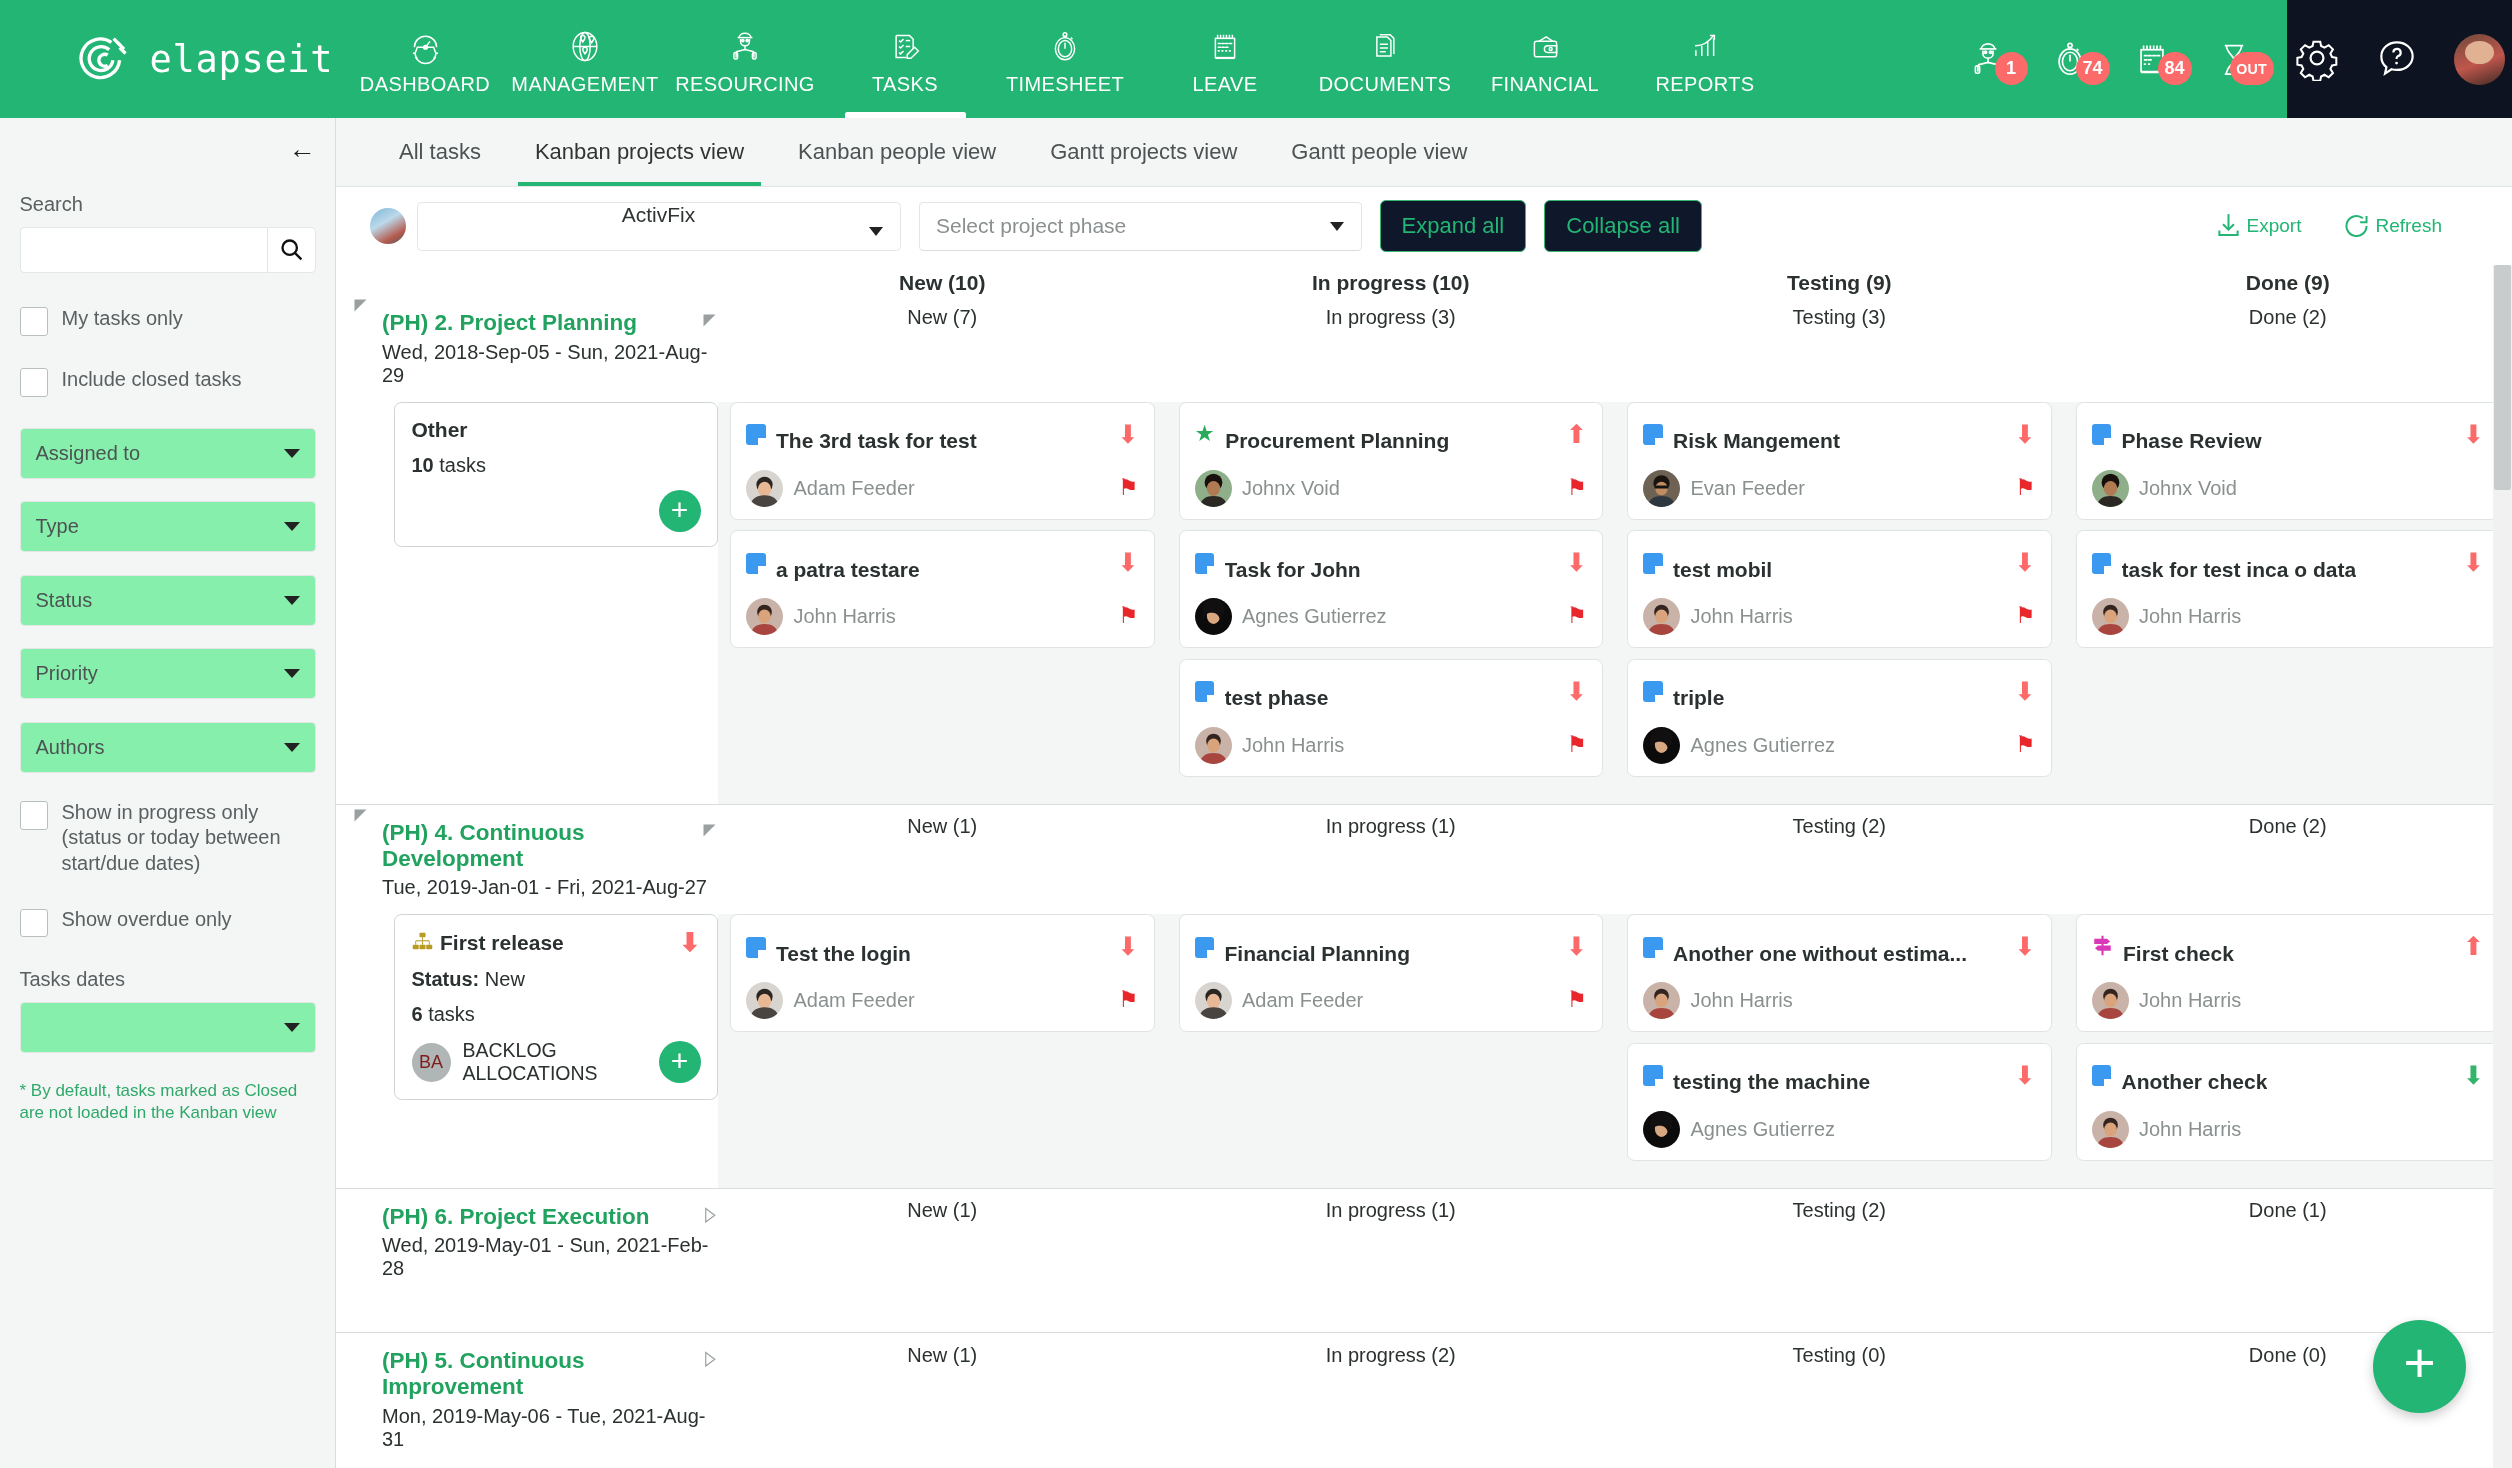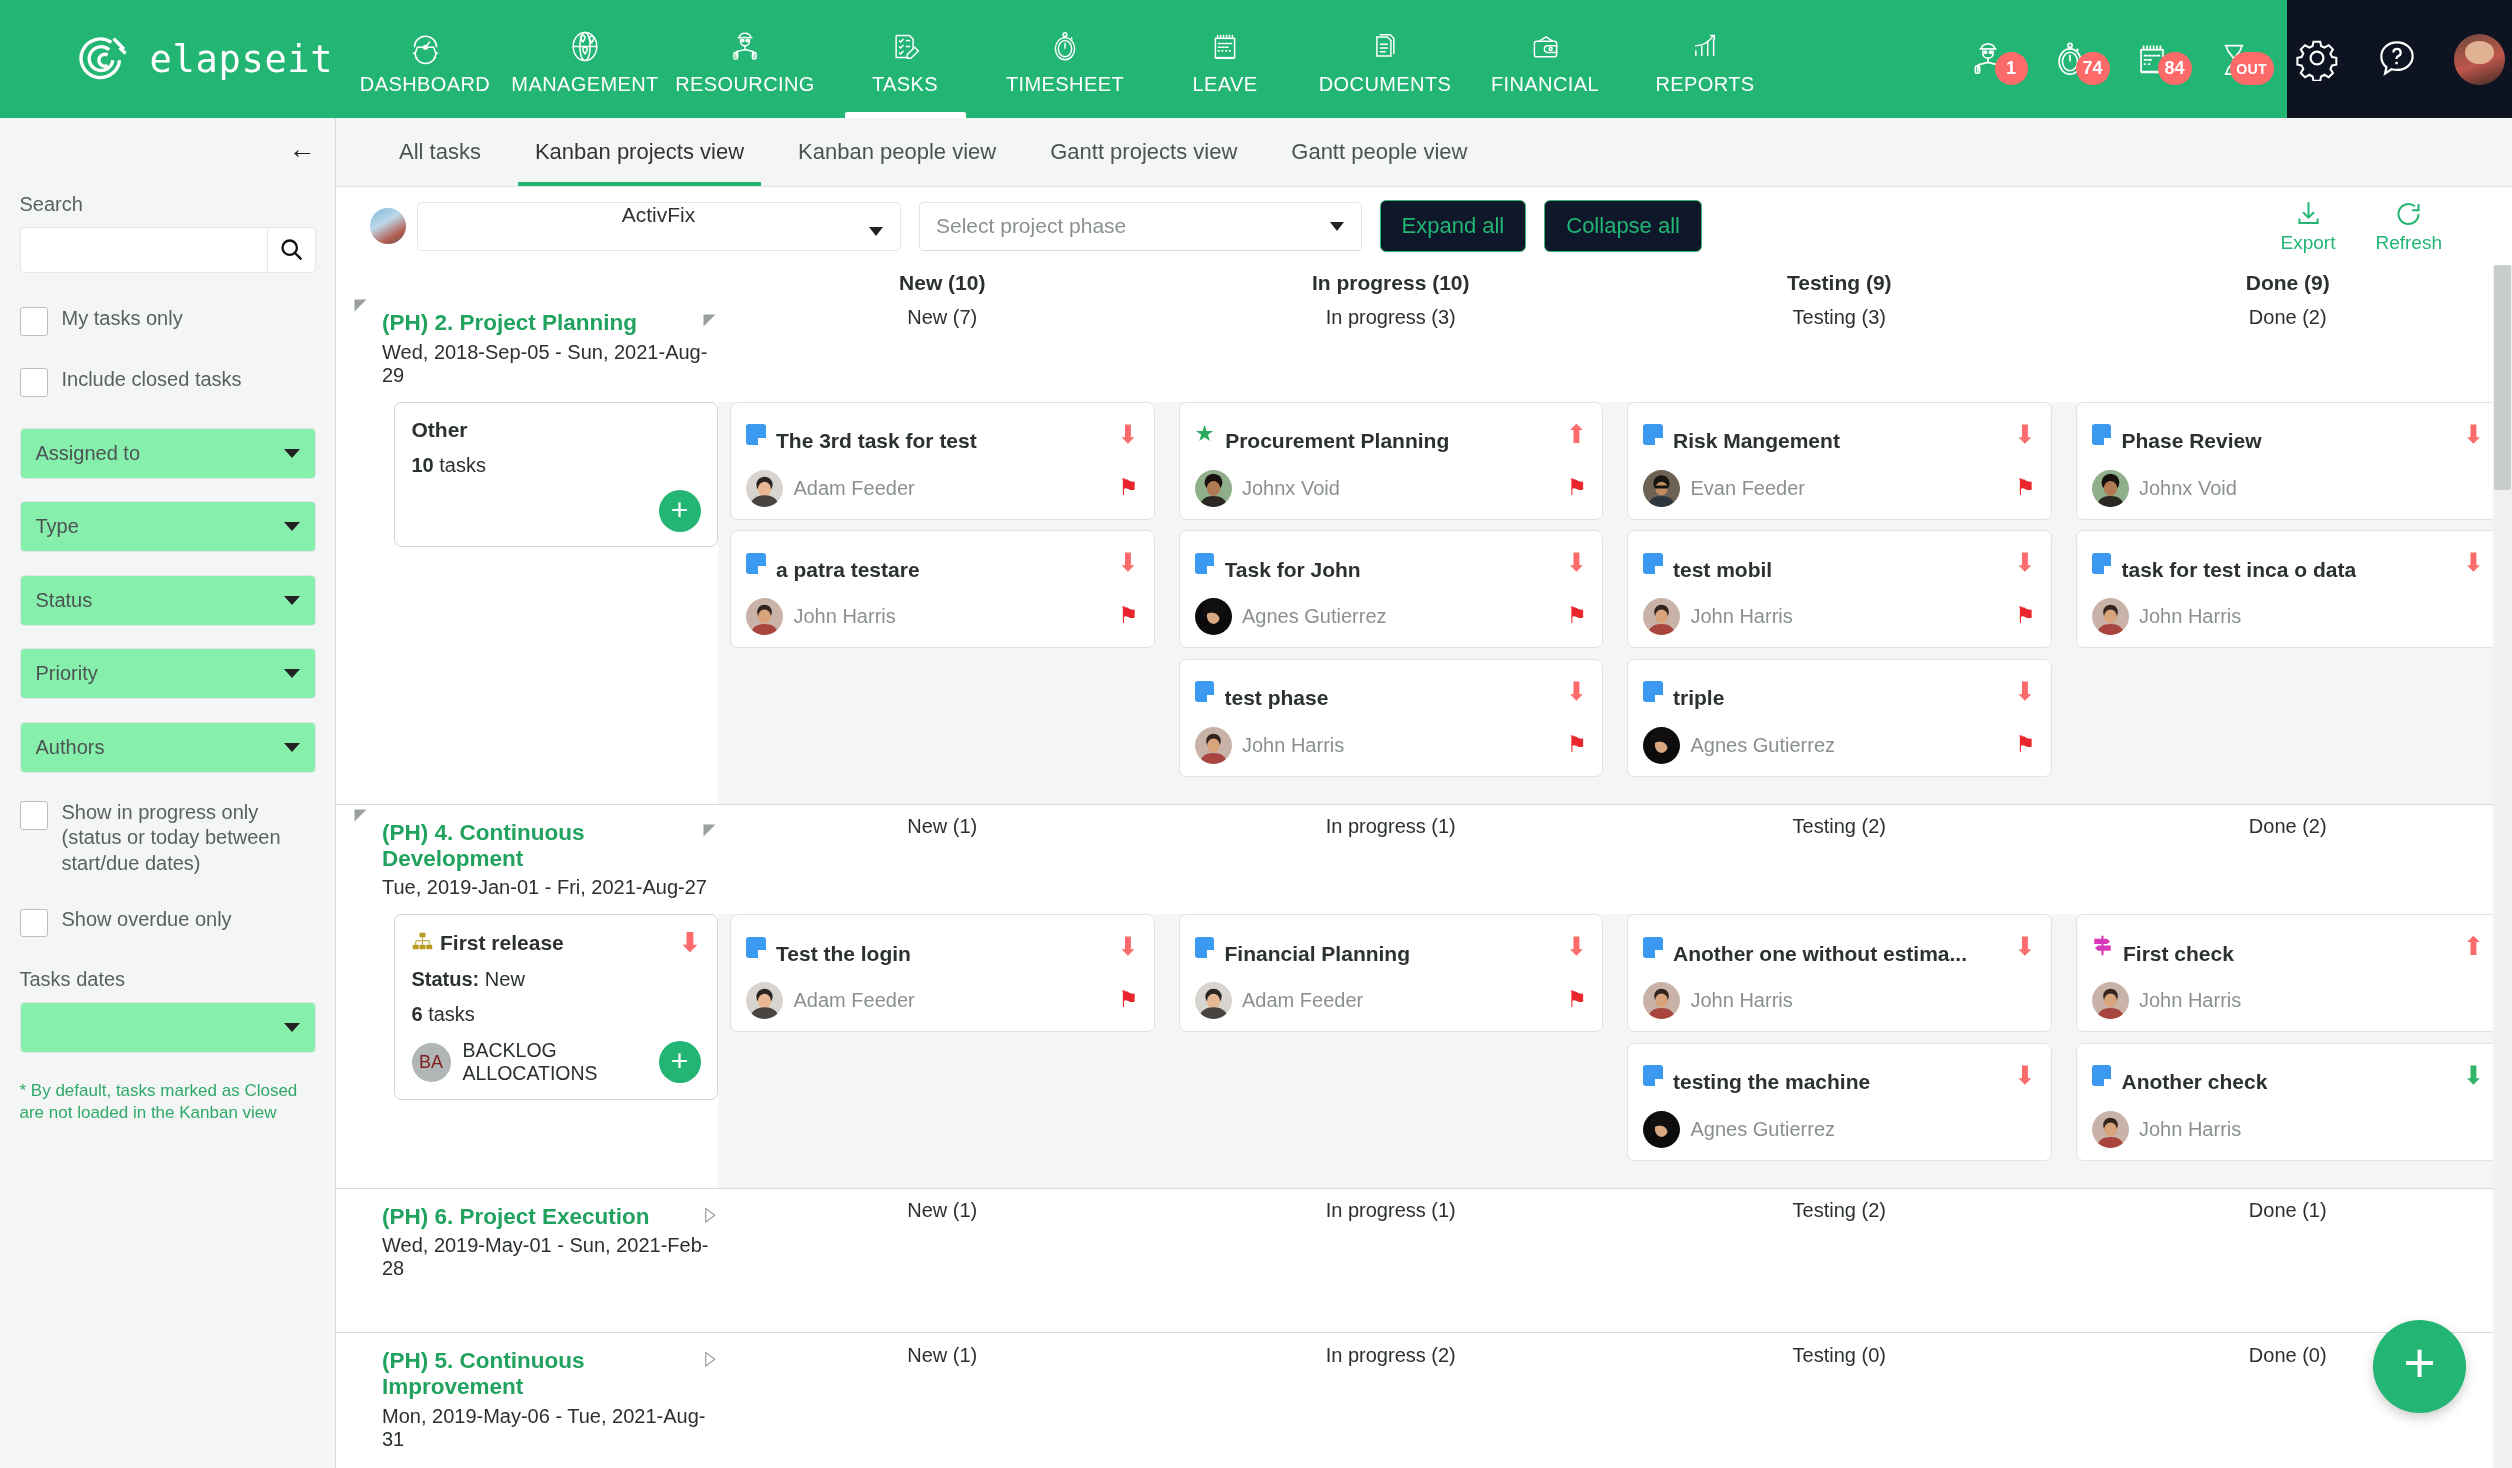--- a/index.html
+++ b/index.html
@@ -120,21 +120,21 @@
   .tb-select .caret { margin-left: auto; width:0;height:0;
     border-left: 7.5px solid transparent; border-right: 7.5px solid transparent; border-top: 9px solid #222; }
   .tb-select.project { width: 484px; flex-direction: column; }
   .tb-select.phase { width: 443px; margin-left: 18px; color: #8a9090; }
   .tb-btn {
     height: 52px; border: 0.7px solid #38b574; border-radius: 6px; background: #0f172a;
     color: #22b573; font-size: 22px; padding: 0 21px; display: flex; align-items: center;
     cursor: pointer; margin-left: 18px; font-family: "Liberation Sans", sans-serif;
   }
   .tb-right { margin-left: auto; display: flex; gap: 40px; padding-right: 36px; }
-  .icon-action { display: flex; flex-direction: column; align-items: center; gap: 3px; cursor: pointer; color: #22b573; }
+  .icon-action { display: flex; flex-direction: row; align-items: center; gap: 3px; cursor: pointer; color: #22b573; }
   .icon-action .lbl { font-size: 19px; }
 
   
   .board { flex: 1 1 auto; min-height: 0; overflow: hidden; position: relative; }
   .colheads { display: flex; padding-left: 382px; }
   .colhead { flex: 1 1 0; text-align: center; font-size: 21px; font-weight: bold; color: #2b3030; padding: 6px 0 0 0; }
 
   .phase { position: relative; border-bottom: 0.7px solid #d9dddd; }
   .phase-inner { display: flex; }
   .phase-left { width: 382px; flex: 0 0 382px; padding: 15px 0 15px 0; position: relative; }

